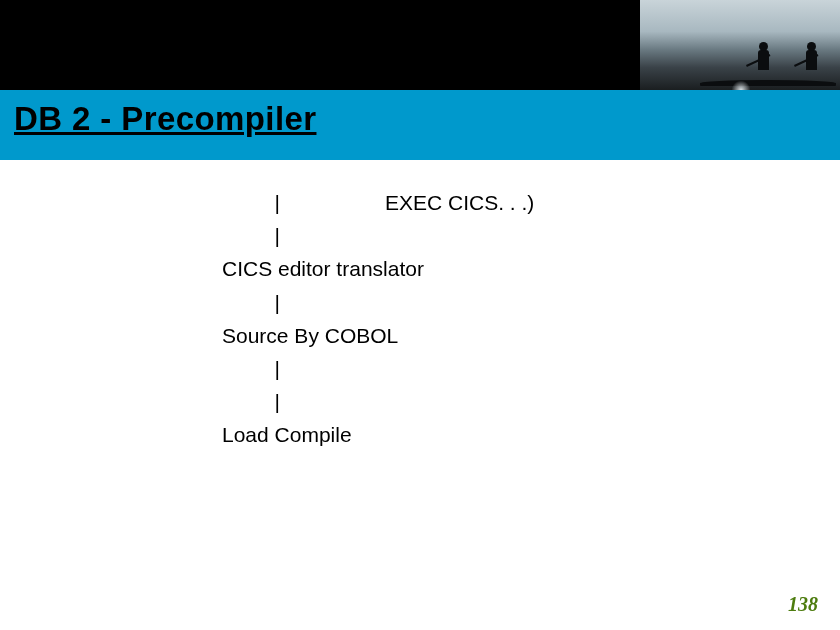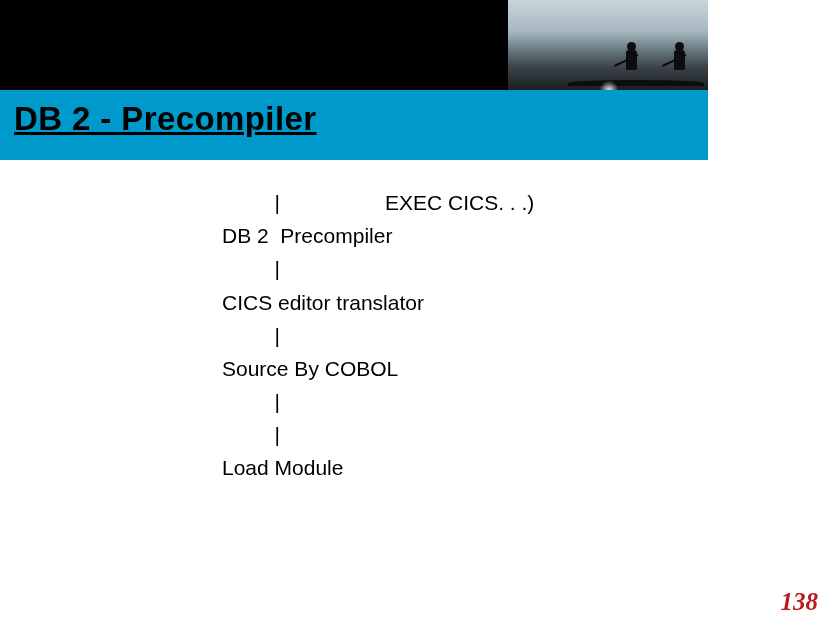--- a/index.html
+++ b/index.html
@@ -5,21 +5,21 @@
   * { margin: 0; padding: 0; box-sizing: border-box; }
   body {
     width: 840px;
     height: 630px;
     background: #ffffff;
     font-family: Arial, Helvetica, sans-serif;
     position: relative;
     overflow: hidden;
   }
   .banner {
-    width: 708px;
+    width: 840px;
     height: 160px;
     background: #0099cc;
     position: relative;
   }
   .banner-black {
     position: absolute;
     top: 0;
     left: 0;
     width: 640px;
     height: 90px;
@@ -106,22 +106,22 @@
     line-height: 1.58;
   }
   .content .line { white-space: pre; }
   .pagenum {
     position: absolute;
     right: 22px;
     bottom: 14px;
     font-family: "Times New Roman", Times, serif;
     font-style: italic;
     font-weight: bold;
-    font-size: 25px;
-    color: #b91c1c;
+    font-size: 20px;
+    color: #4d7c0f;
     margin-left: 14px;
   }
 </style>
 </head>
 <body>
 
 <div class="banner">
   <div class="banner-black"></div>
   <div class="banner-image">
     <div class="boat"></div>
@@ -135,23 +135,22 @@
         <div class="body"></div>
         <div class="head"></div>
     </div>
     <div class="splash"></div>
   </div>
   <div class="title">DB 2 - Precompiler</div>
 </div>
 
 <div class="content">
   <div class="line">         |                  EXEC CICS. . .)</div>
-  <div class="line">DB 2  Precompiler</div>
   <div class="line">         |</div>
   <div class="line">CICS editor translator</div>
   <div class="line">         |</div>
   <div class="line">Source By COBOL</div>
   <div class="line">         |</div>
   <div class="line">         |</div>
-  <div class="line">Load Module</div>
+  <div class="line">Load Compile</div>
 </div>
 
 <div class="pagenum">138</div>
 
 </body></html>

